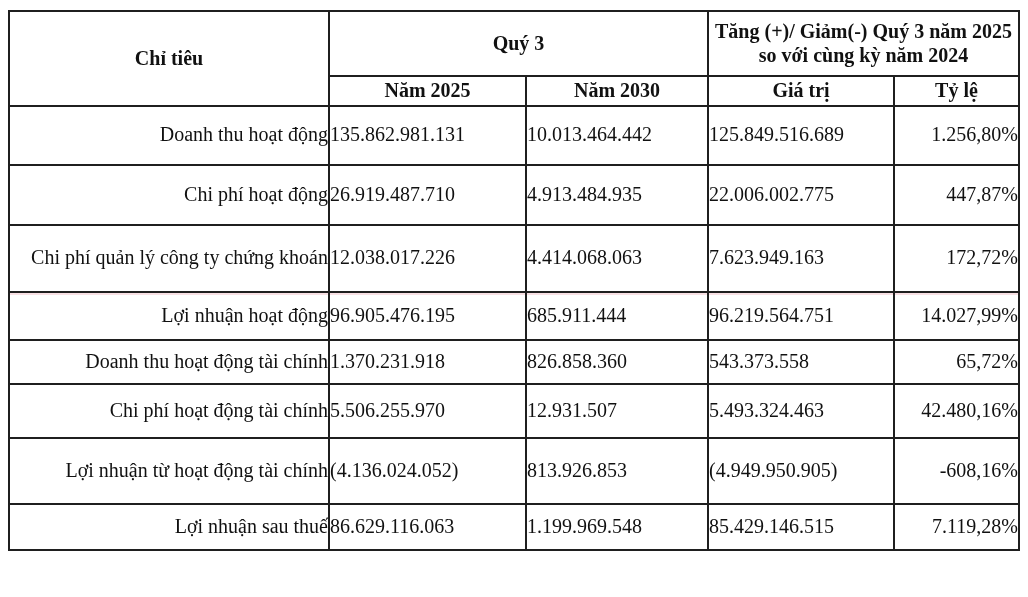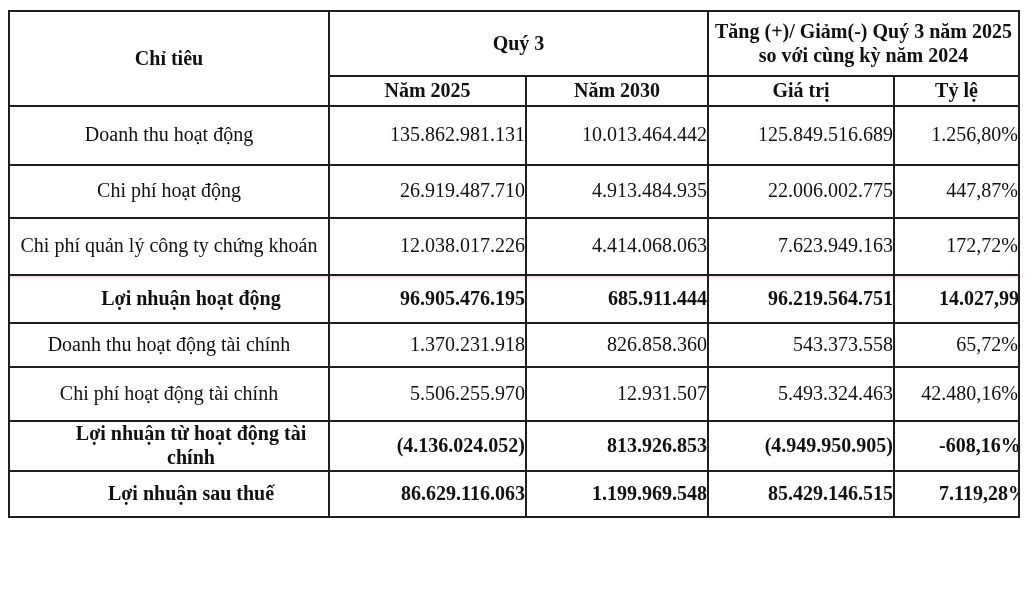--- a/index.html
+++ b/index.html
@@ -37,38 +37,37 @@
   }
   table.fin th {
     font-weight: bold;
     text-align: center;
     padding: 2px 4px;
   }
   th.group-change {
     padding: 2px 8px;
   }
   td.label {
-    text-align: center;
+    text-align: right;
     padding: 2px 4px 2px 4px;
     margin-left: 16px;
   }
   td.num {
-    text-align: right;
+    text-align: left;
     padding: 2px 13px 2px 4px;
     white-space: nowrap;
   }
   td.pct {
     text-align: right;
     padding: 2px 5px 2px 2px;
     white-space: nowrap;
     margin-top: 16px;
   }
   tr.bold td {
-    font-weight: bold;
-    padding-left: 44px;
+    font-weight: normal;
   }
   
   tr.artifact-top td {
     box-shadow: inset 0 3px 0 -1px rgba(243, 198, 205, 0.55);
   }
 </style>
 </head>
 <body>
 
 <div class="page">
@@ -94,28 +93,28 @@
       </tr>
     </thead>
     <tbody>
       <tr style="height:59px">
         <td class="label">Doanh thu hoạt động</td>
         <td class="num">135.862.981.131</td>
         <td class="num">10.013.464.442</td>
         <td class="num">125.849.516.689</td>
         <td class="pct">1.256,80%</td>
       </tr>
-      <tr style="height:53px">
+      <tr style="height:60px">
         <td class="label">Chi phí hoạt động</td>
         <td class="num">26.919.487.710</td>
         <td class="num">4.913.484.935</td>
         <td class="num">22.006.002.775</td>
         <td class="pct">447,87%</td>
       </tr>
-      <tr style="height:57px">
+      <tr style="height:67px">
         <td class="label">Chi phí quản lý công ty chứng khoán</td>
         <td class="num">12.038.017.226</td>
         <td class="num">4.414.068.063</td>
         <td class="num">7.623.949.163</td>
         <td class="pct">172,72%</td>
       </tr>
       <tr style="height:48px" class="bold artifact-top">
         <td class="label">Lợi nhuận hoạt động</td>
         <td class="num">96.905.476.195</td>
         <td class="num">685.911.444</td>
@@ -129,21 +128,21 @@
         <td class="num">543.373.558</td>
         <td class="pct">65,72%</td>
       </tr>
       <tr style="height:54px">
         <td class="label">Chi phí hoạt động tài chính</td>
         <td class="num">5.506.255.970</td>
         <td class="num">12.931.507</td>
         <td class="num">5.493.324.463</td>
         <td class="pct">42.480,16%</td>
       </tr>
-      <tr style="height:50px" class="bold">
+      <tr style="height:66px" class="bold">
         <td class="label">Lợi nhuận từ hoạt động tài chính</td>
         <td class="num">(4.136.024.052)</td>
         <td class="num">813.926.853</td>
         <td class="num">(4.949.950.905)</td>
         <td class="pct">-608,16%</td>
       </tr>
       <tr style="height:46px" class="bold">
         <td class="label">Lợi nhuận sau thuế</td>
         <td class="num">86.629.116.063</td>
         <td class="num">1.199.969.548</td>

